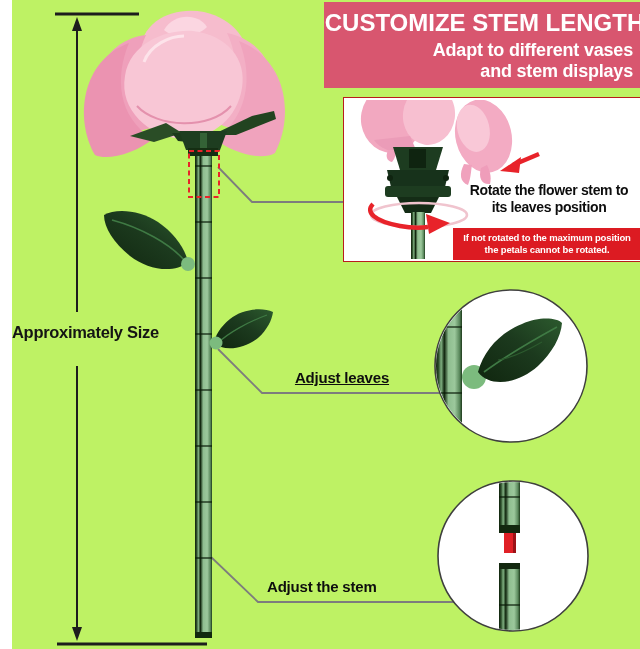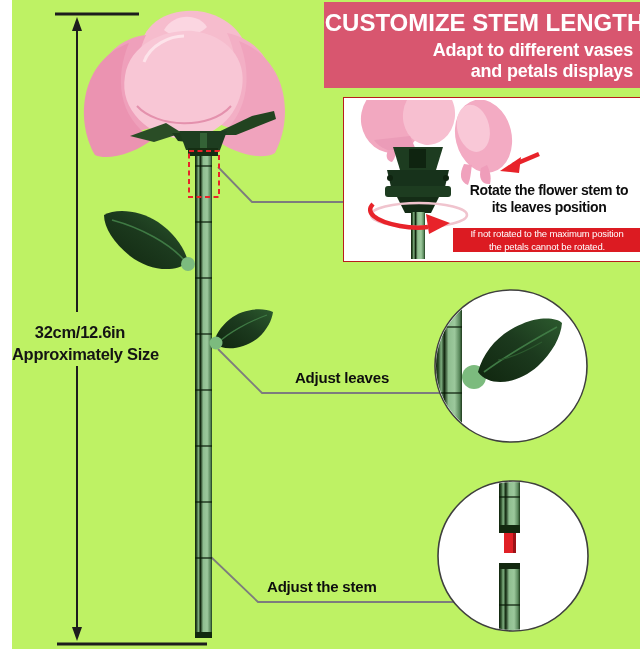--- a/index.html
+++ b/index.html
@@ -17,51 +17,50 @@
   .banner-title{font-size:24px;font-weight:bold;text-align:center;margin-top:7px;letter-spacing:0px;white-space:nowrap;}
   .banner-sub{font-size:18px;font-weight:bold;text-align:right;padding-right:12px;line-height:21px;margin-top:3px;letter-spacing:-0.2px;}
 
   .measure-text{position:absolute;left:0px;top:321px;width:136px;text-align:center;
     font-weight:bold;font-size:16.5px;line-height:22px;color:var(--text-black);letter-spacing:-0.3px;white-space:nowrap;}
 
   .callout-box{position:absolute;left:331px;top:97px;width:303px;height:165px;
     border:1px solid #b91c1c;background:#ffffff;box-sizing:border-box;}
   .instruction{position:absolute;left:110px;top:84px;width:190px;text-align:center;
     font-weight:bold;font-size:14px;line-height:17px;color:#0d0d0d;letter-spacing:-0.35px;white-space:nowrap;}
-  .warning{position:absolute;left:109px;top:130px;width:188px;height:24px;
+  .warning{position:absolute;left:109px;top:130px;width:188px;height:32px;
     background:var(--warning-bg);color:var(--warning-text);text-align:center;
-    font-weight:normal;font-size:9.5px;line-height:12.5px;letter-spacing:-0.15px;
-    display:flex;flex-direction:column;white-space:nowrap;}
+    font-weight:bold;font-size:9.5px;line-height:12.5px;letter-spacing:-0.15px;
+    display:flex;flex-direction:column;justify-content:center;white-space:nowrap;}
 
   .label{position:absolute;font-weight:bold;color:#0e0e0e;font-size:15px;letter-spacing:-0.2px;white-space:nowrap;}
-  .adjust-leaves{left:250px;top:369px;width:160px;text-align:center;}
+  .adjust-leaves{left:250px;top:369px;width:160px;text-align:center;text-decoration:underline;}
   .adjust-stem{left:255px;top:578px;width:160px;}
 
   .art{position:absolute;left:0;top:0;width:640px;height:649px;pointer-events:none;}
   .accent-stroke{stroke:var(--accent-red);}
   .accent-fill{fill:var(--accent-red);}
   .connector{stroke:var(--connector-gray);stroke-width:1.8;fill:none;}
   .measure-line{stroke:#1d1d1d;}
   .joint-line{stroke:rgba(8,25,6,0.6);stroke-width:2;}
 </style>
 </head>
 <body>
 
 <div class="stage">
 
   <div class="banner">
     <div class="banner-title">CUSTOMIZE STEM LENGTH</div>
     <div class="banner-sub">
       <div>Adapt to different vases</div>
-      <div>and petals displays</div>
+      <div>and stem displays</div>
     </div>
   </div>
 
   <div class="measure-text">
-    <div>32cm/12.6in</div>
     <div>Approximately Size</div>
   </div>
 
   <div class="callout-box">
     <div class="instruction">
       <div>Rotate the flower stem to</div>
       <div>its leaves position</div>
     </div>
     <div class="warning">
       <div>If not rotated to the maximum position</div>

